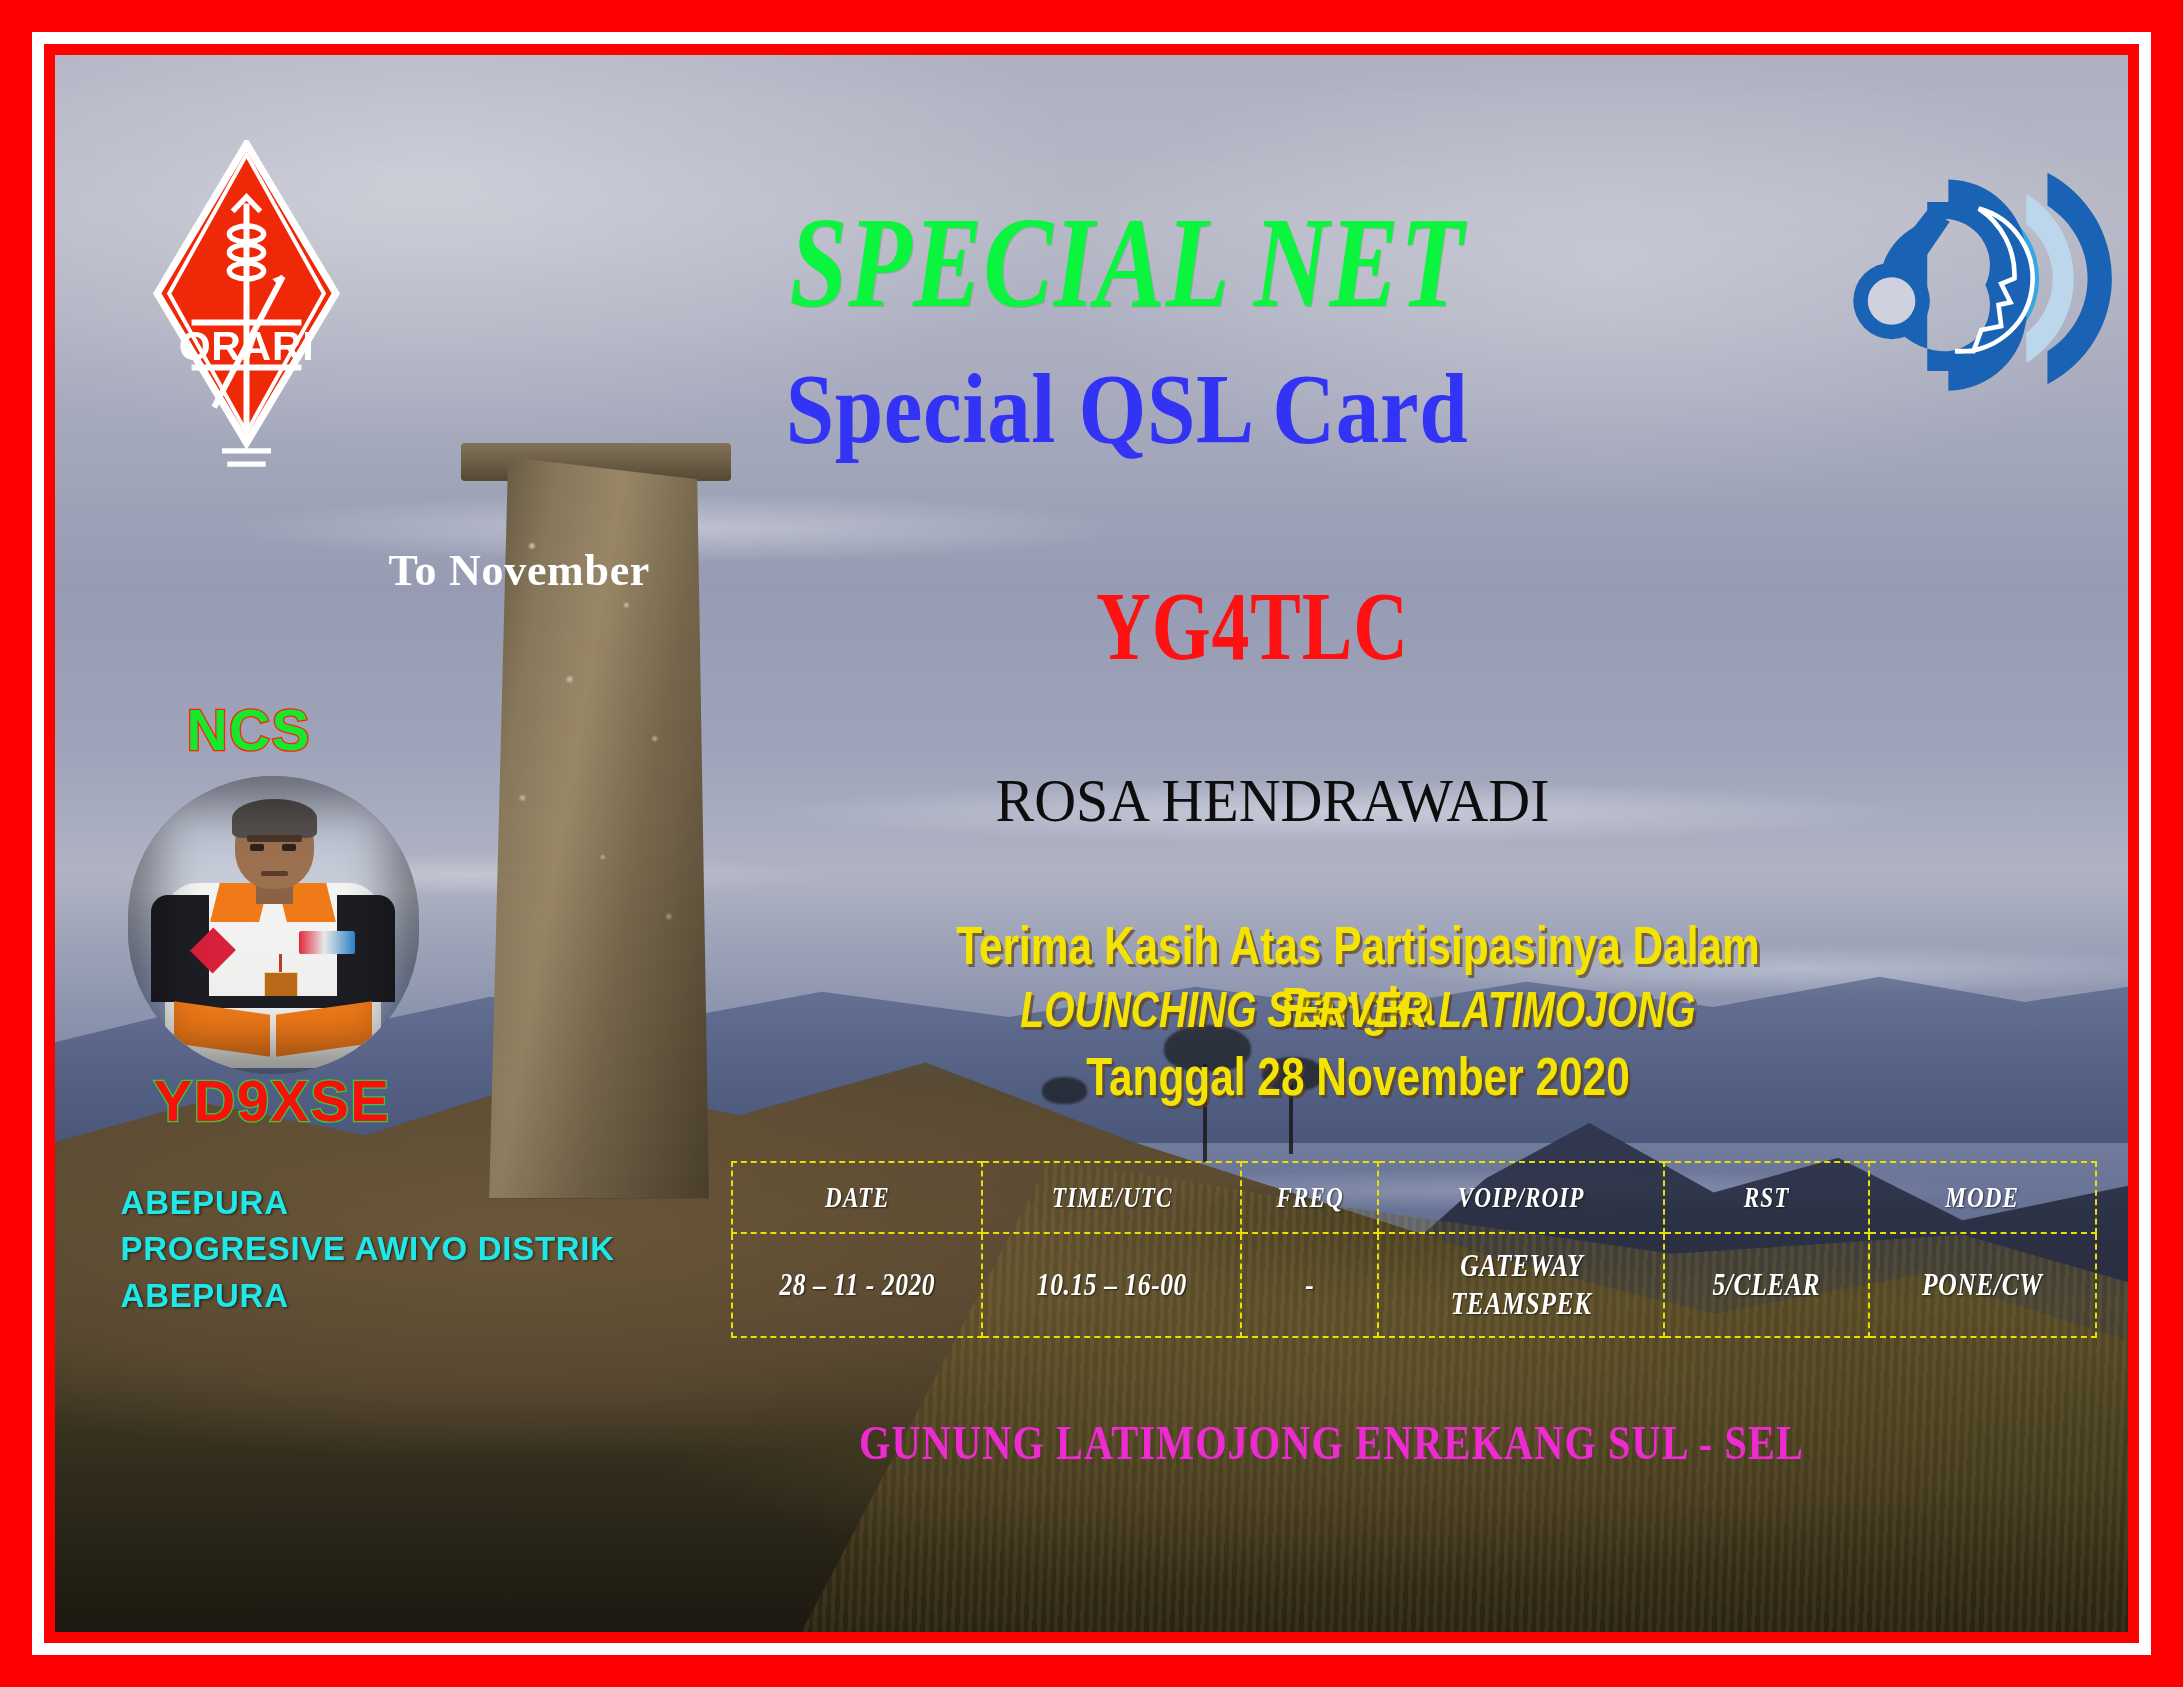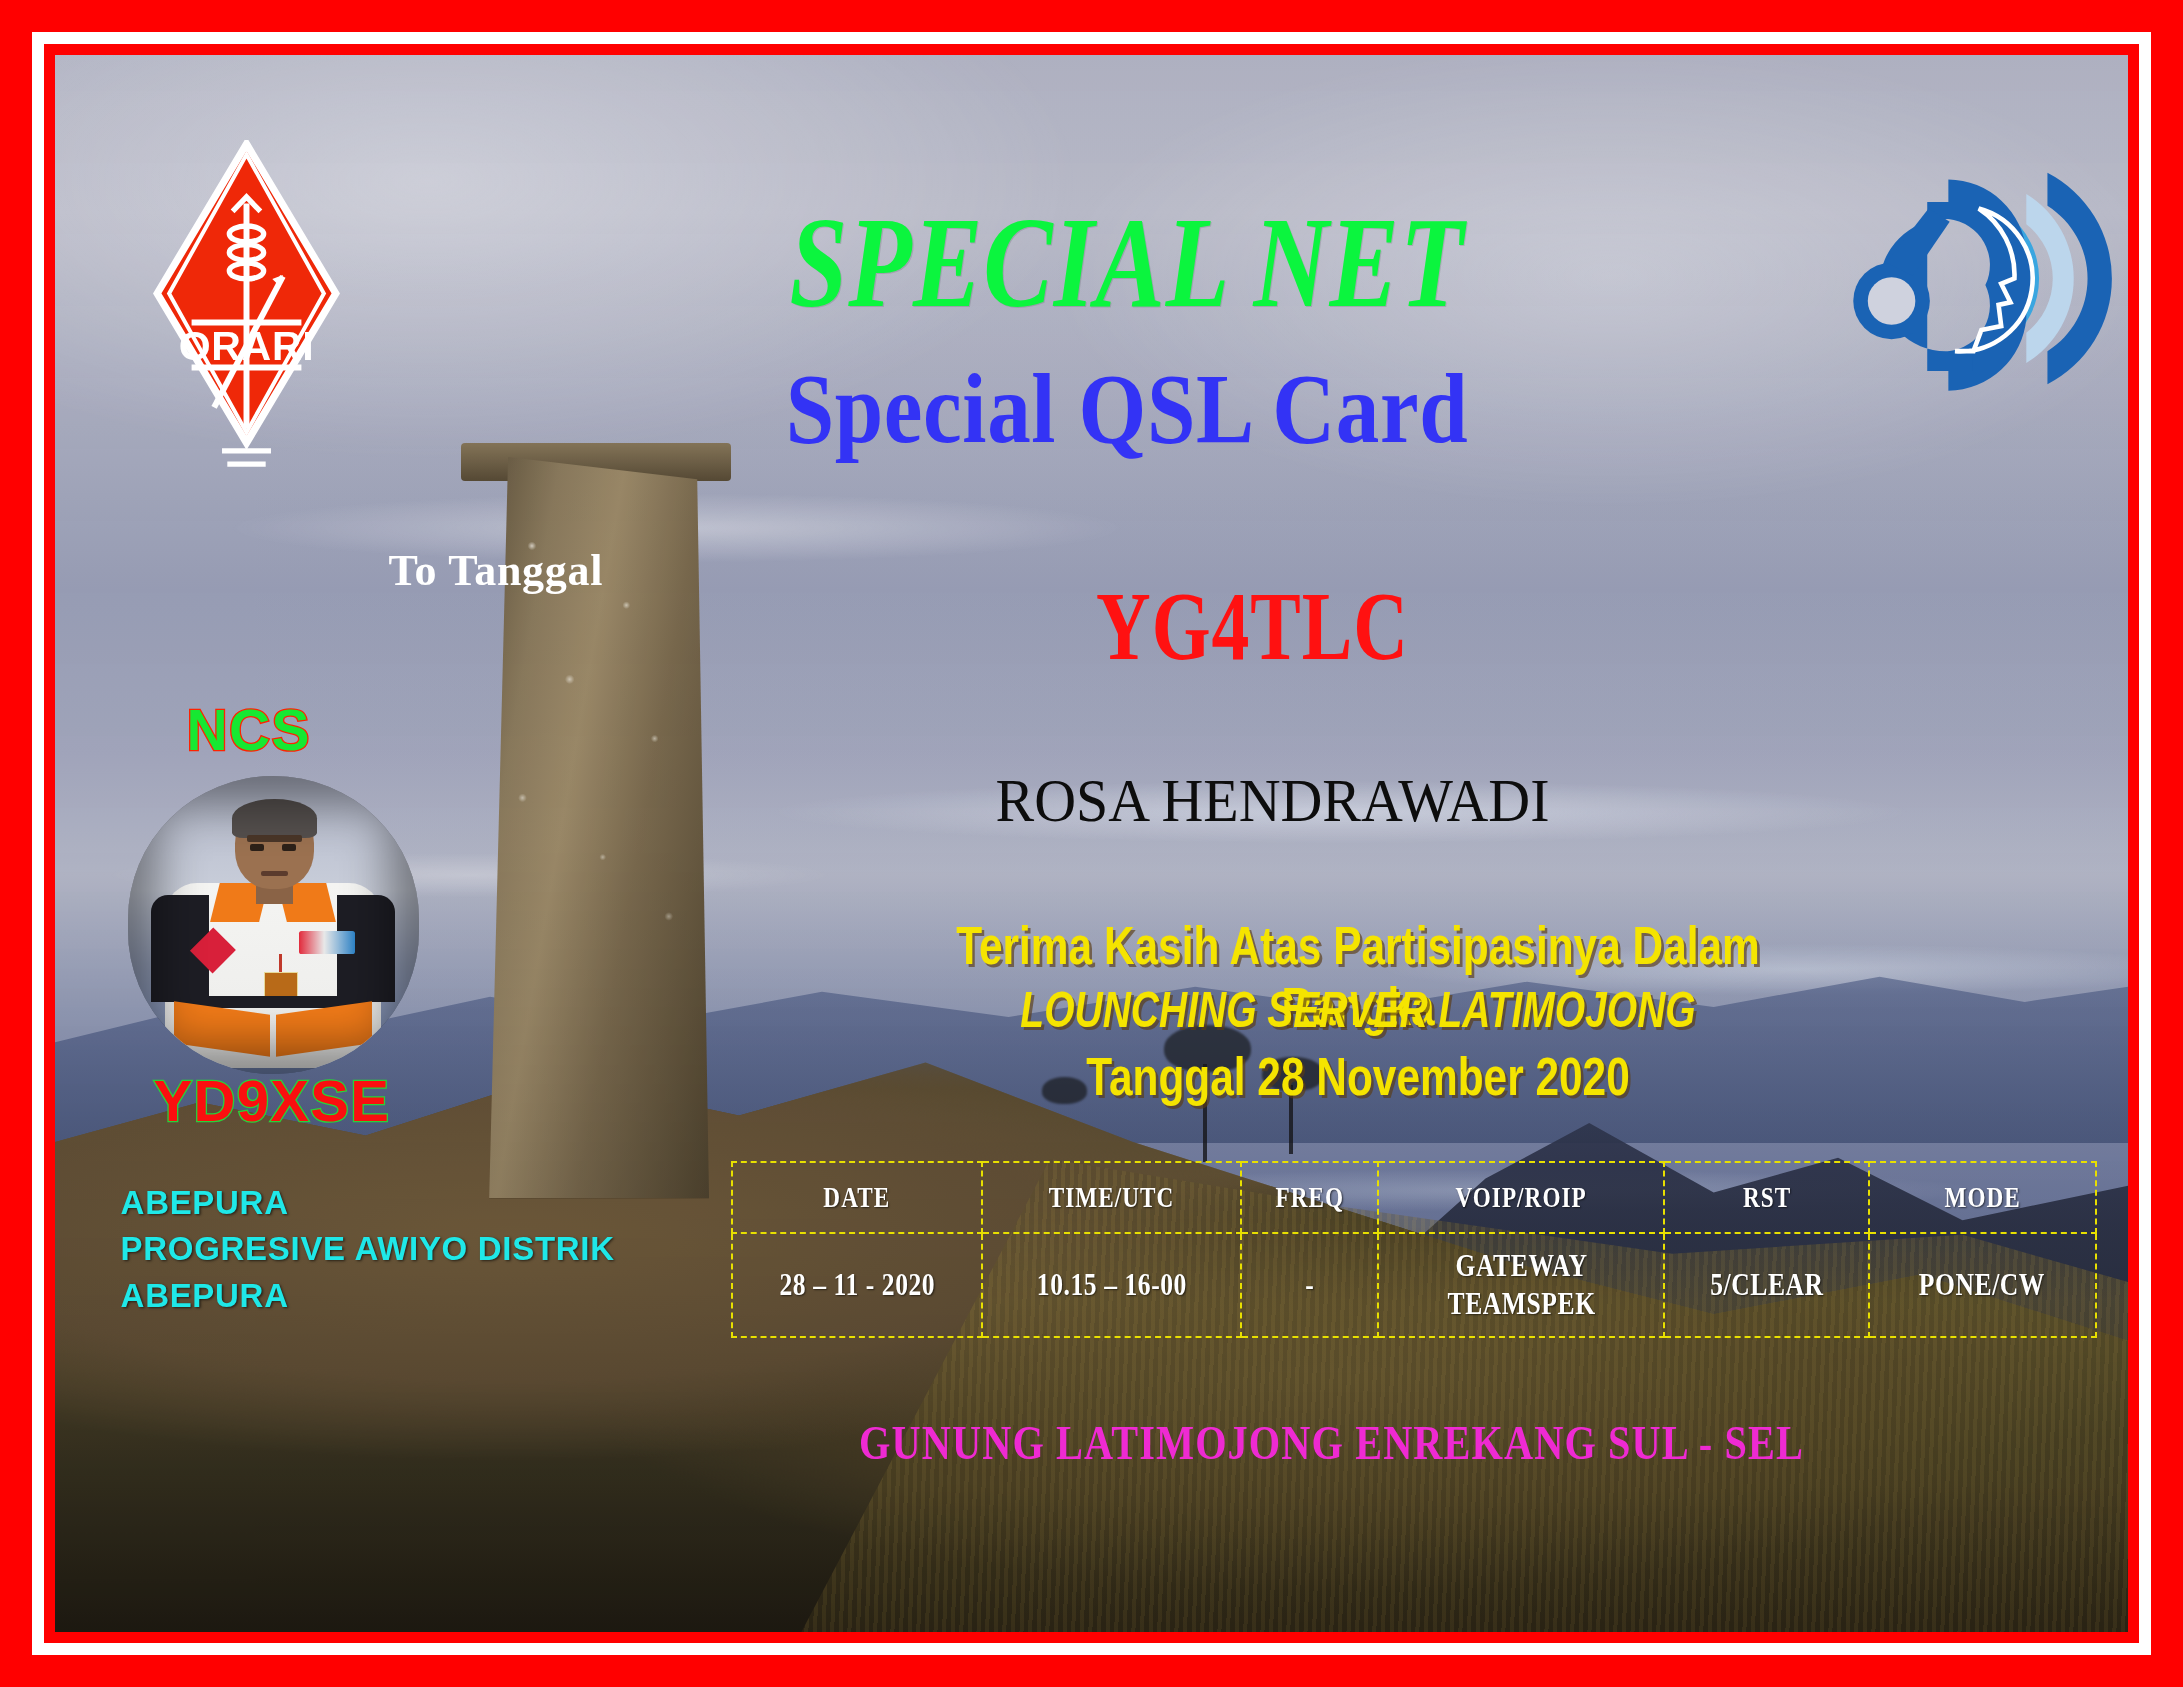--- a/index.html
+++ b/index.html
@@ -191,20 +191,21 @@
   #ty2{left:701px;top:926px;width:1204px;font-size:50px;font-style:italic;transform:scaleX(.78);}
   #ty3{left:701px;top:991px;width:1204px;font-size:53px;transform:scaleX(.80);}
 
   
   #qso-table{
     position:absolute;left:676px;top:1106px;width:1366px;height:173px;
     border:2.6px dashed #e8e000;
     box-sizing:border-box;
     border-collapse:collapse;
     table-layout:fixed;
+    font-style:italic;
   }
   #qso-table td,#qso-table th{
     border:2px dashed #e8e000;
     color:#ffffff;
     text-align:center;
     vertical-align:middle;
     font-family:"Liberation Serif",serif;
     font-weight:bold;
     padding:0;
     text-shadow:1.3px 1.3px 2px rgba(0,0,0,.55);
@@ -358,21 +359,21 @@
                        L200 268 L188 300 L160 300 A110 110 0 0 0 196 84 Z" fill="#1a63b4" stroke="#ffffff" stroke-width="7"></path>
               <circle cx="64" cy="224" r="58" fill="#1a63b4"></circle>
               <circle cx="64" cy="224" r="36" fill="#cfd2de"></circle>
               <path d="M56 166 L120 84 L152 104 L96 186 Z" fill="#1a63b4"></path>
             </svg>
           </div>
 
           <div id="special-net">SPECIAL NET</div>
           <div id="qsl-card">Special QSL Card</div>
 
-          <div id="to-station">To Tanggal</div>
+          <div id="to-station">To November</div>
 
           <div id="callsign">YG4TLC</div>
           <div id="opname">ROSA HENDRAWADI</div>
 
           <div class="ylw" id="ty1">Terima Kasih Atas Partisipasinya Dalam Rangka</div>
           <div class="ylw" id="ty2">LOUNCHING SERVER LATIMOJONG</div>
           <div class="ylw" id="ty3">Tanggal  28  November  2020</div>
 
           <table id="qso-table">
             <thead>

